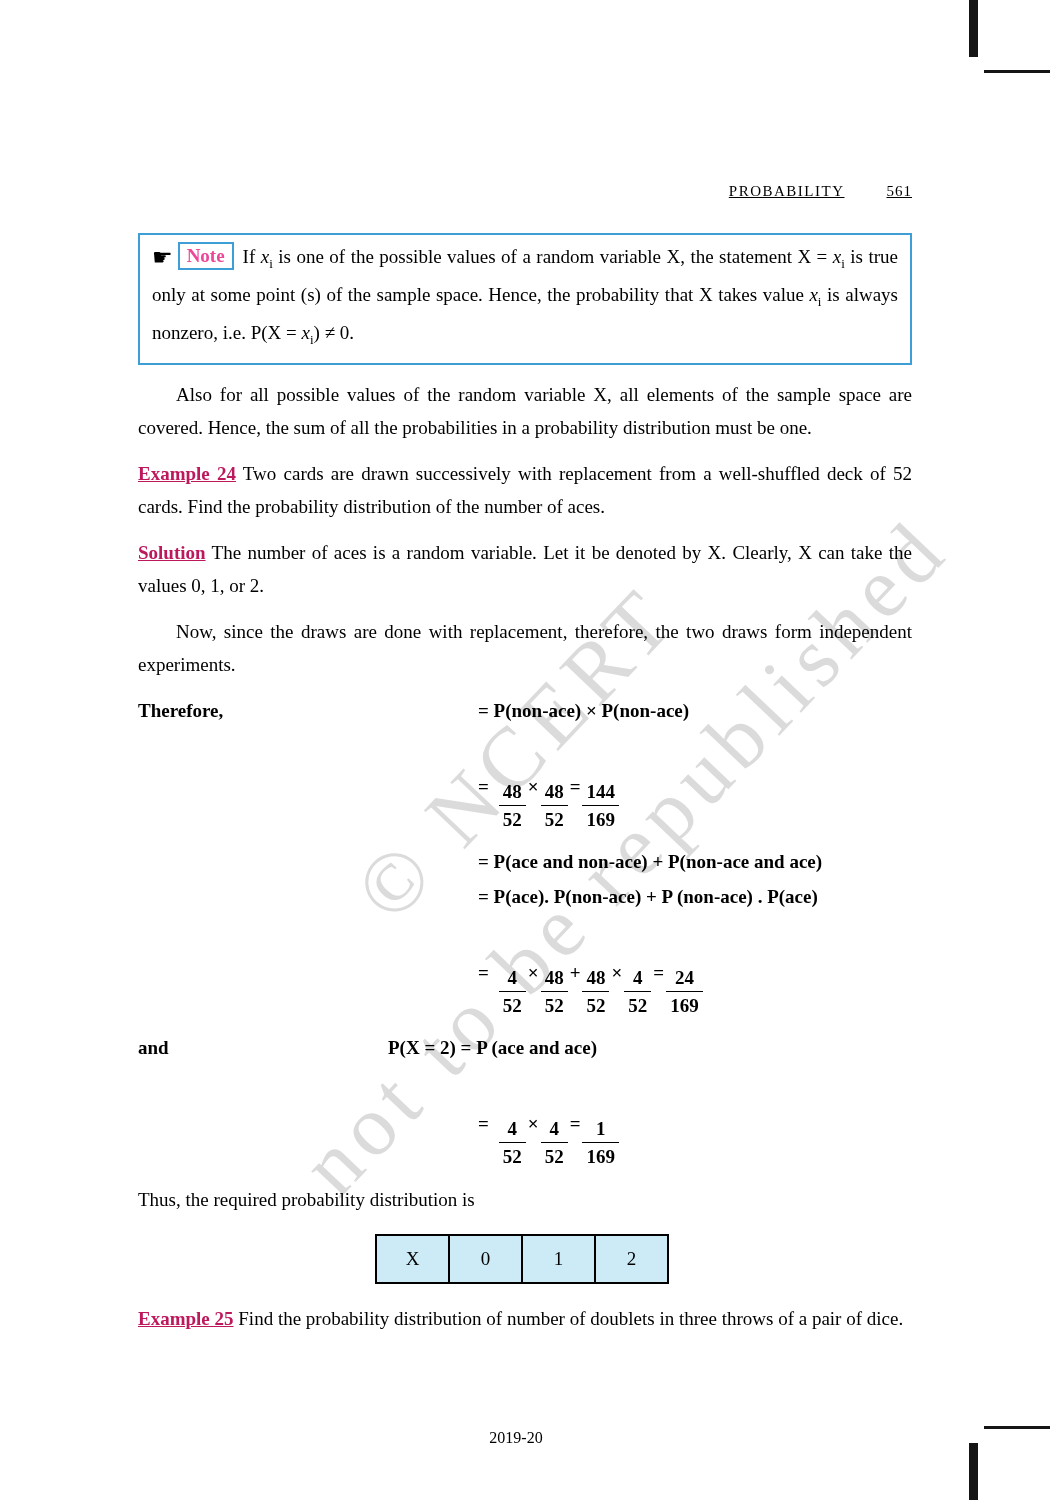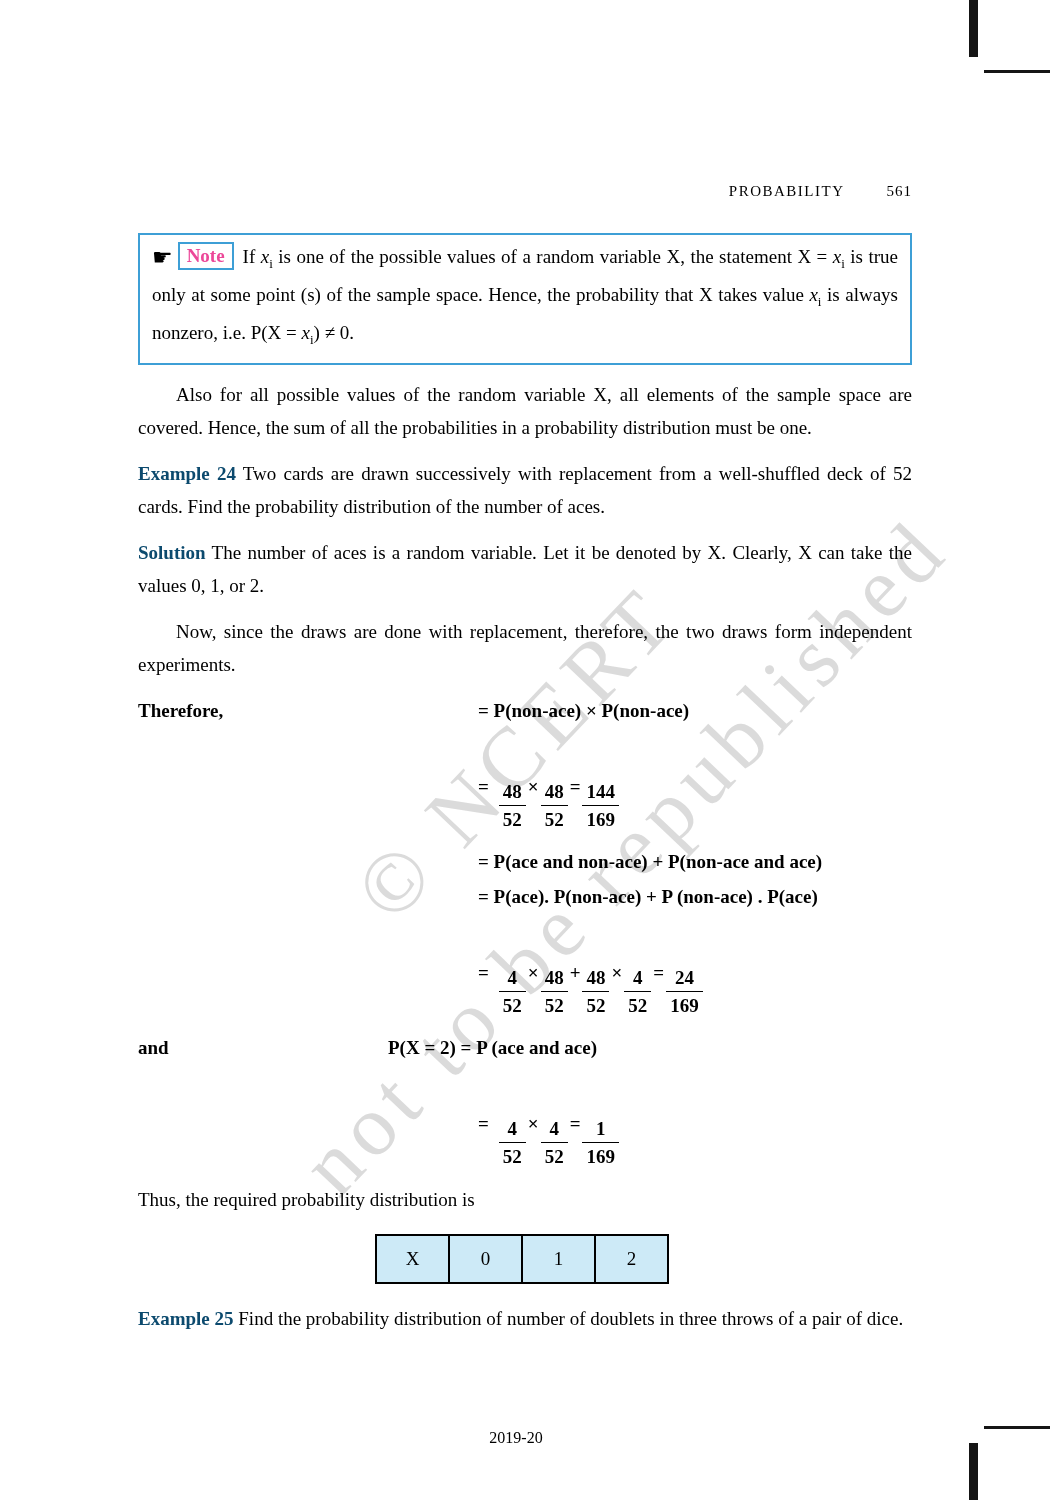--- a/index.html
+++ b/index.html
@@ -17,38 +17,38 @@
   
   .watermark{
     position:absolute;left:20px;top:655px;width:1100px;text-align:center;
     transform:rotate(-46.5deg);
     font-size:86px;line-height:150px;letter-spacing:8px;
     color:rgba(125,125,125,0.28);white-space:nowrap;z-index:0;
     font-family:"Liberation Serif", serif;
   }
   .content{position:absolute;left:138px;right:138px;top:0;z-index:1;}
   
-  .header{margin-top:183px;text-align:right;font-size:15px;letter-spacing:1.5px;}
+  .header{margin-top:183px;text-align:right;font-size:15px;letter-spacing:1.5px;text-decoration:underline;}
   .header .pgnum{margin-left:42px;letter-spacing:1px;}
   
   .note-box{
     margin-top:33px;border:2px solid #3d9fd6;padding:6px 12px 9px 12px;
     line-height:31px;text-align:justify;background:#fff;
   }
   .note-icon{font-size:23px;vertical-align:-2px;margin-right:5px;}
   .note-label{
     display:inline-block;border:2px solid #3d9fd6;color:#ec4899;font-weight:bold;
     padding:0 7px;line-height:24px;margin-right:9px;vertical-align:1px;
   }
   .var i{font-style:italic;}
   .var sub{font-size:13px;}
   
   p{margin:13px 0;line-height:33px;text-align:justify;}
   .indent{text-indent:38px;}
-  .blue{color:#0c4a6e;font-weight:bold;}
+  .blue{color:#be185d;font-weight:bold;text-decoration:underline;}
   
   .math-area{margin-top:4px;}
   .mrow{position:relative;line-height:34px;margin:1px 0;font-weight:bold;}
   .lbl{position:absolute;left:0;top:0;}
   .ind1{display:inline-block;margin-left:250px;}
   .ind2{display:inline-block;margin-left:340px;}
   .frac-row{margin:12px 0;}
   .frac{display:inline-block;text-align:center;vertical-align:middle;margin:0 2px;}
   .fnum{display:block;border-bottom:1.5px solid #000;padding:0 4px;line-height:27px;margin-top:38px;}
   .fden{display:block;padding:0 4px;line-height:27px;}

